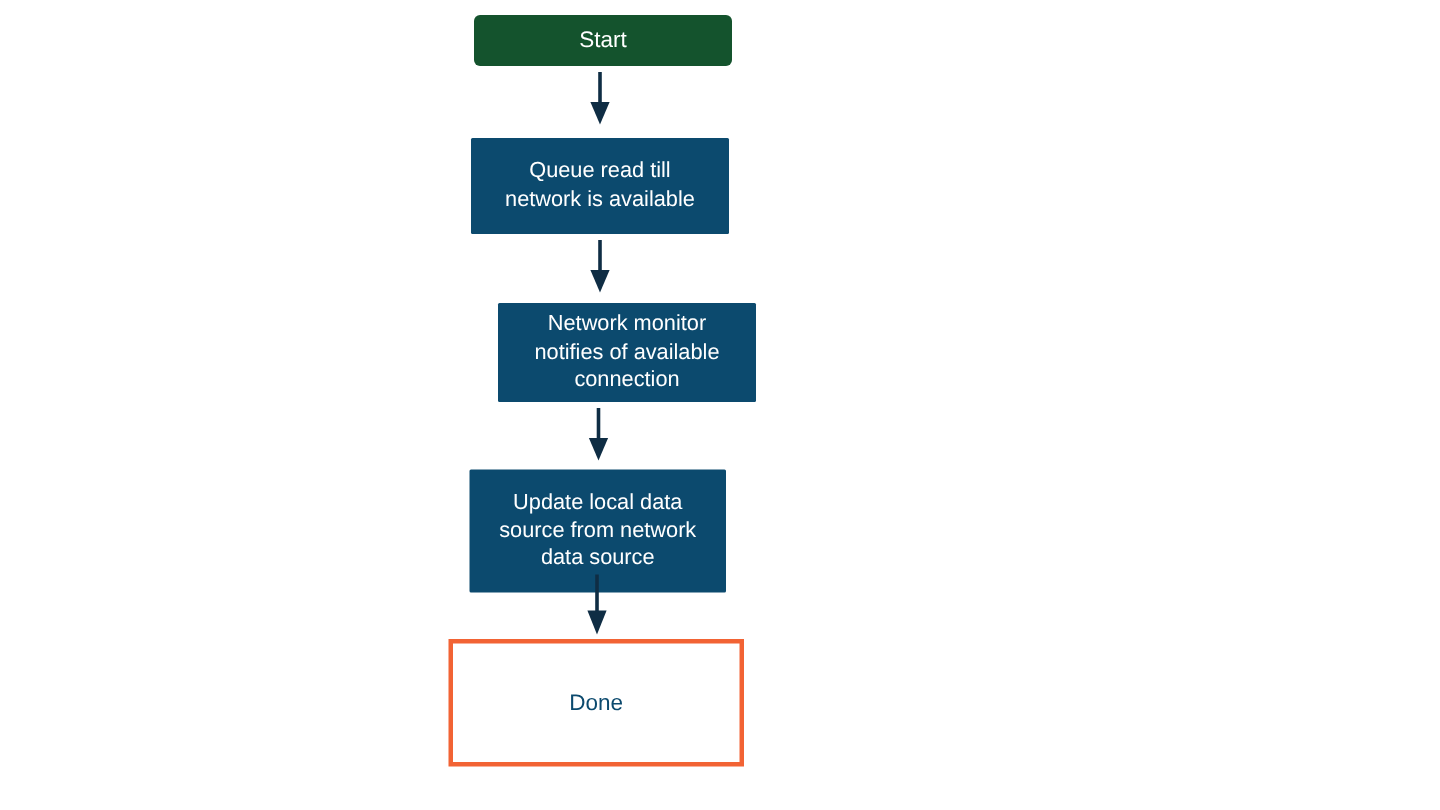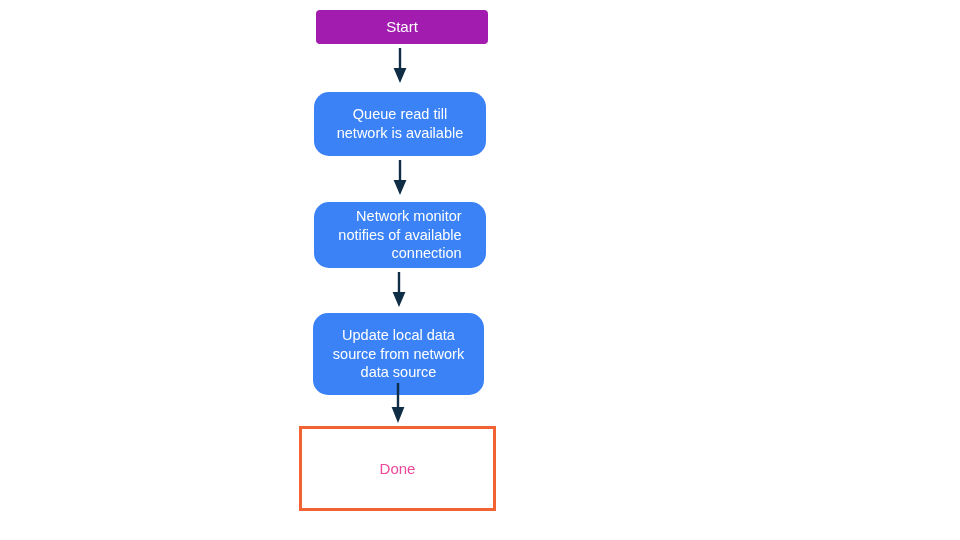--- a/index.html
+++ b/index.html
@@ -28,64 +28,63 @@
     text-align: center;
     line-height: 1.30;
   }
 
   
   .node-start {
     left: 316px;
     top: 10px;
     width: 172px;
     height: 34px;
-    background: #a21caf;
+    background: #14532d;
     border-radius: 4px;
     color: #ffffff;
     font-size: 15px;
   }
 
   
   .node-process {
-    background: #3b82f6;
-    border-radius: 15px;
+    background: #0c4a6e;
+    border-radius: 1px;
     color: #ffffff;
     font-size: 14.5px;
     padding: 23px 12px;
   }
   .node-p1 {
     left: 314px;
     top: 92px;
     width: 172px;
     height: 64px;
   }
   .node-p2 {
-    left: 314px;
+    left: 332px;
     top: 202px;
     width: 172px;
     height: 66px;
-    text-align: right;
   }
   .node-p3 {
     left: 313px;
     top: 313px;
     width: 171px;
     height: 82px;
   }
 
   
   .node-done {
     left: 299px;
     top: 426px;
     width: 197px;
     height: 85px;
     background: #ffffff;
     border: 3px solid #F26334;
     border-radius: 0;
-    color: #ec4899;
+    color: #0c4a6e;
     font-size: 15px;
   }
 
   
   .arrow {
     position: absolute;
     overflow: visible;
   }
 
   .node-label {

